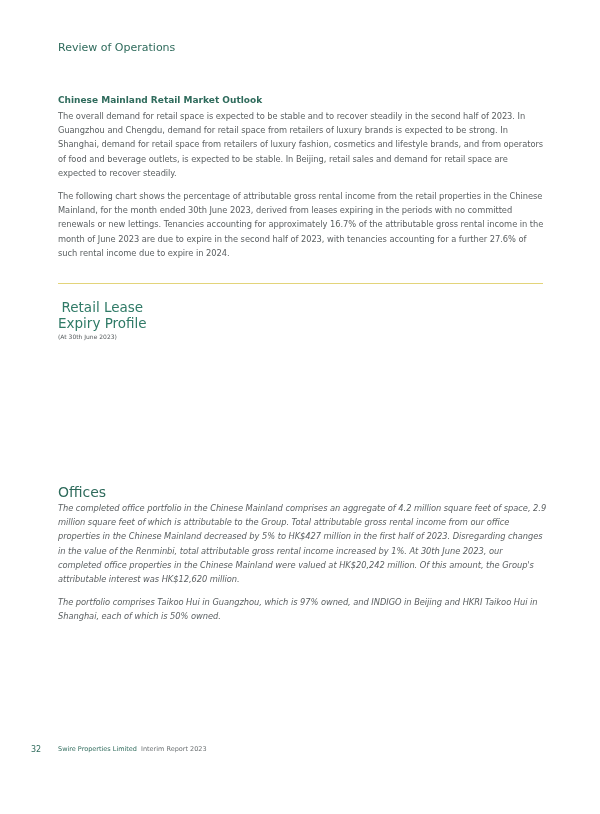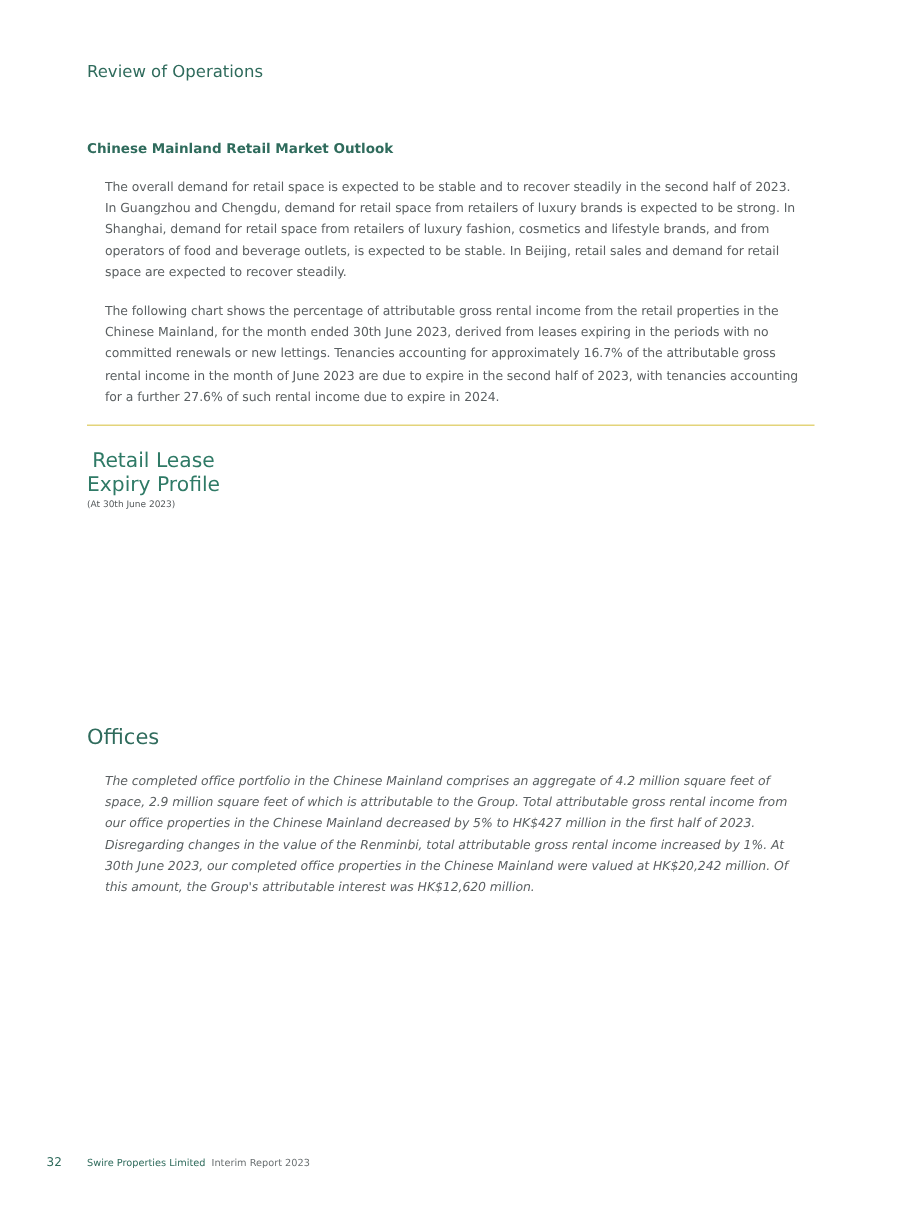--- a/index.html
+++ b/index.html
@@ -31,21 +31,21 @@
     .h-bold {
       font-size: 9px;
       font-weight: bold;
       color: #2f6b5c;
       margin: 0 0 4px 0;
     }
     .para {
       font-size: 8.3px;
       line-height: 14.2px;
       color: #5a5f61;
-      margin: 12px;
+      margin: 0;
       letter-spacing: -0.05px;
     }
     .divider {
       position: absolute;
       left: 58px;
       top: 283px;
       width: 485px;
       height: 1px;
       background: #e3d47a;
     }
@@ -79,25 +79,25 @@
       left: 58px;
       top: 484px;
       font-size: 14px;
       color: #2f6b5c;
       margin: 0;
       font-weight: normal;
     }
     .footer {
       position: absolute;
       left: 31px;
-      top: 770px;
+      top: 745px;
       font-size: 6.5px;
       color: #555a5c;
       display: flex;
-      align-items: flex-end;
+      align-items: flex-start;
     }
     .footer .page-num {
       font-size: 8px;
       color: #2f6b5c;
       width: 27px;
     }
     .footer .company {
       font-weight: normal;
       color: #2f6b5c;
       margin-right: 4px;
@@ -124,19 +124,20 @@
   <span>Expiry Profile</span>
 </h2>
 <div class="chart-subtitle">(At 30th June 2023)</div>
 
 <div class="chart-area"></div>
 
 <h3 class="h-offices">Offices</h3>
 
 <div class="section" style="top:501px;font-style:italic;">
   <p class="para">The completed office portfolio in the Chinese Mainland comprises an aggregate of 4.2 million square feet of space, 2.9 million square feet of which is attributable to the Group. Total attributable gross rental income from our office properties in the Chinese Mainland decreased by 5% to HK$427 million in the first half of 2023. Disregarding changes in the value of the Renminbi, total attributable gross rental income increased by 1%. At 30th June 2023, our completed office properties in the Chinese Mainland were valued at HK$20,242 million. Of this amount, the Group's attributable interest was HK$12,620 million.</p>
+  <p class="para" style="margin-top:9px;">The portfolio comprises Taikoo Hui in Guangzhou, which is 97% owned, and INDIGO in Beijing and HKRI Taikoo Hui in Shanghai, each of which is 50% owned.</p>
 </div>
 
 <div class="footer">
   <span class="page-num">32</span>
   <span class="company">Swire Properties Limited</span>
   <span class="report">Interim Report 2023</span>
 </div>
 
 </body></html>

